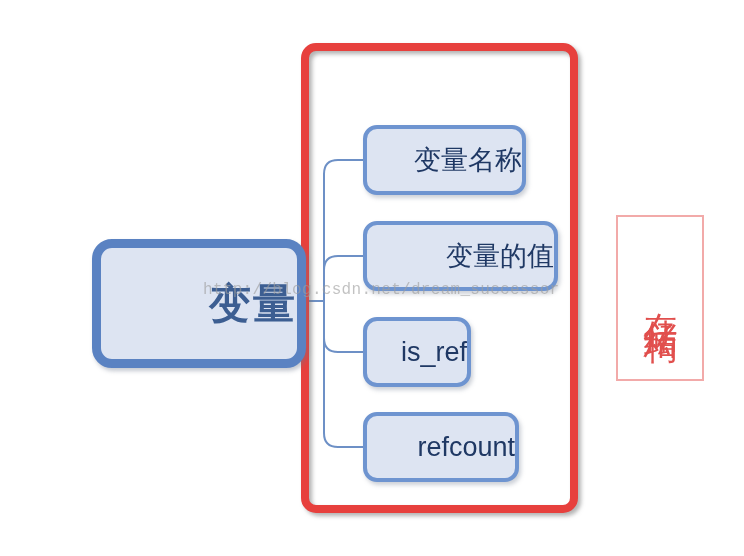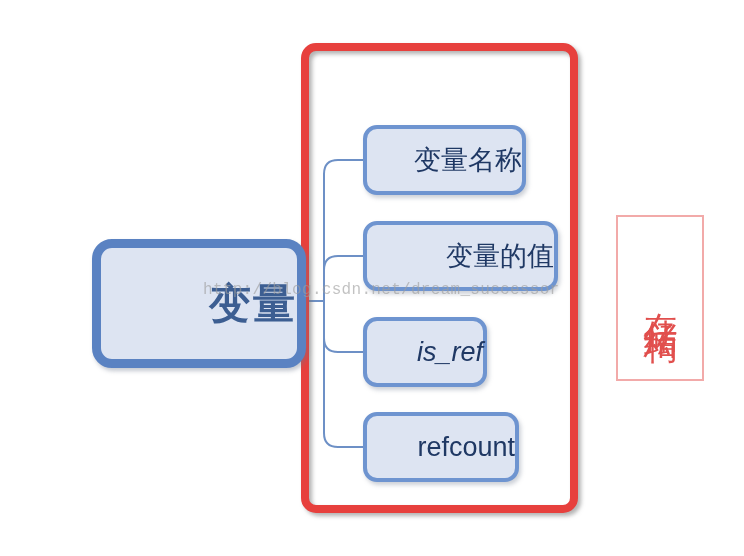--- a/index.html
+++ b/index.html
@@ -43,21 +43,21 @@
     border: 4px solid var(--child-border, #6e94d0);
     border-radius: 14px;
     box-shadow: 2px 3px 4px rgba(110,120,140,0.35);
   }
   .child-node .label {
     font-size: 27px;
     color: var(--child-text, #1f3864);
   }
   .c1 { left: 363px; top: 125px; width: 163px; height: 70px; }
   .c2 { left: 363px; top: 221px; width: 195px; height: 70px; }
-  .c3 { left: 363px; top: 317px; width: 124px; height: 70px; font-style: italic; }
+  .c3 { left: 363px; top: 317px; width: 108px; height: 70px; }
   .c4 { left: 363px; top: 412px; width: 156px; height: 70px; }
   .red-frame {
     position: absolute;
     left: 301px; top: 43px;
     width: 277px; height: 470px;
     box-sizing: border-box;
     border: 8px solid var(--red-frame, #e7403d);
     border-radius: 15px;
     background: transparent;
     filter: drop-shadow(3px 3px 2px rgba(115,115,115,0.55));

